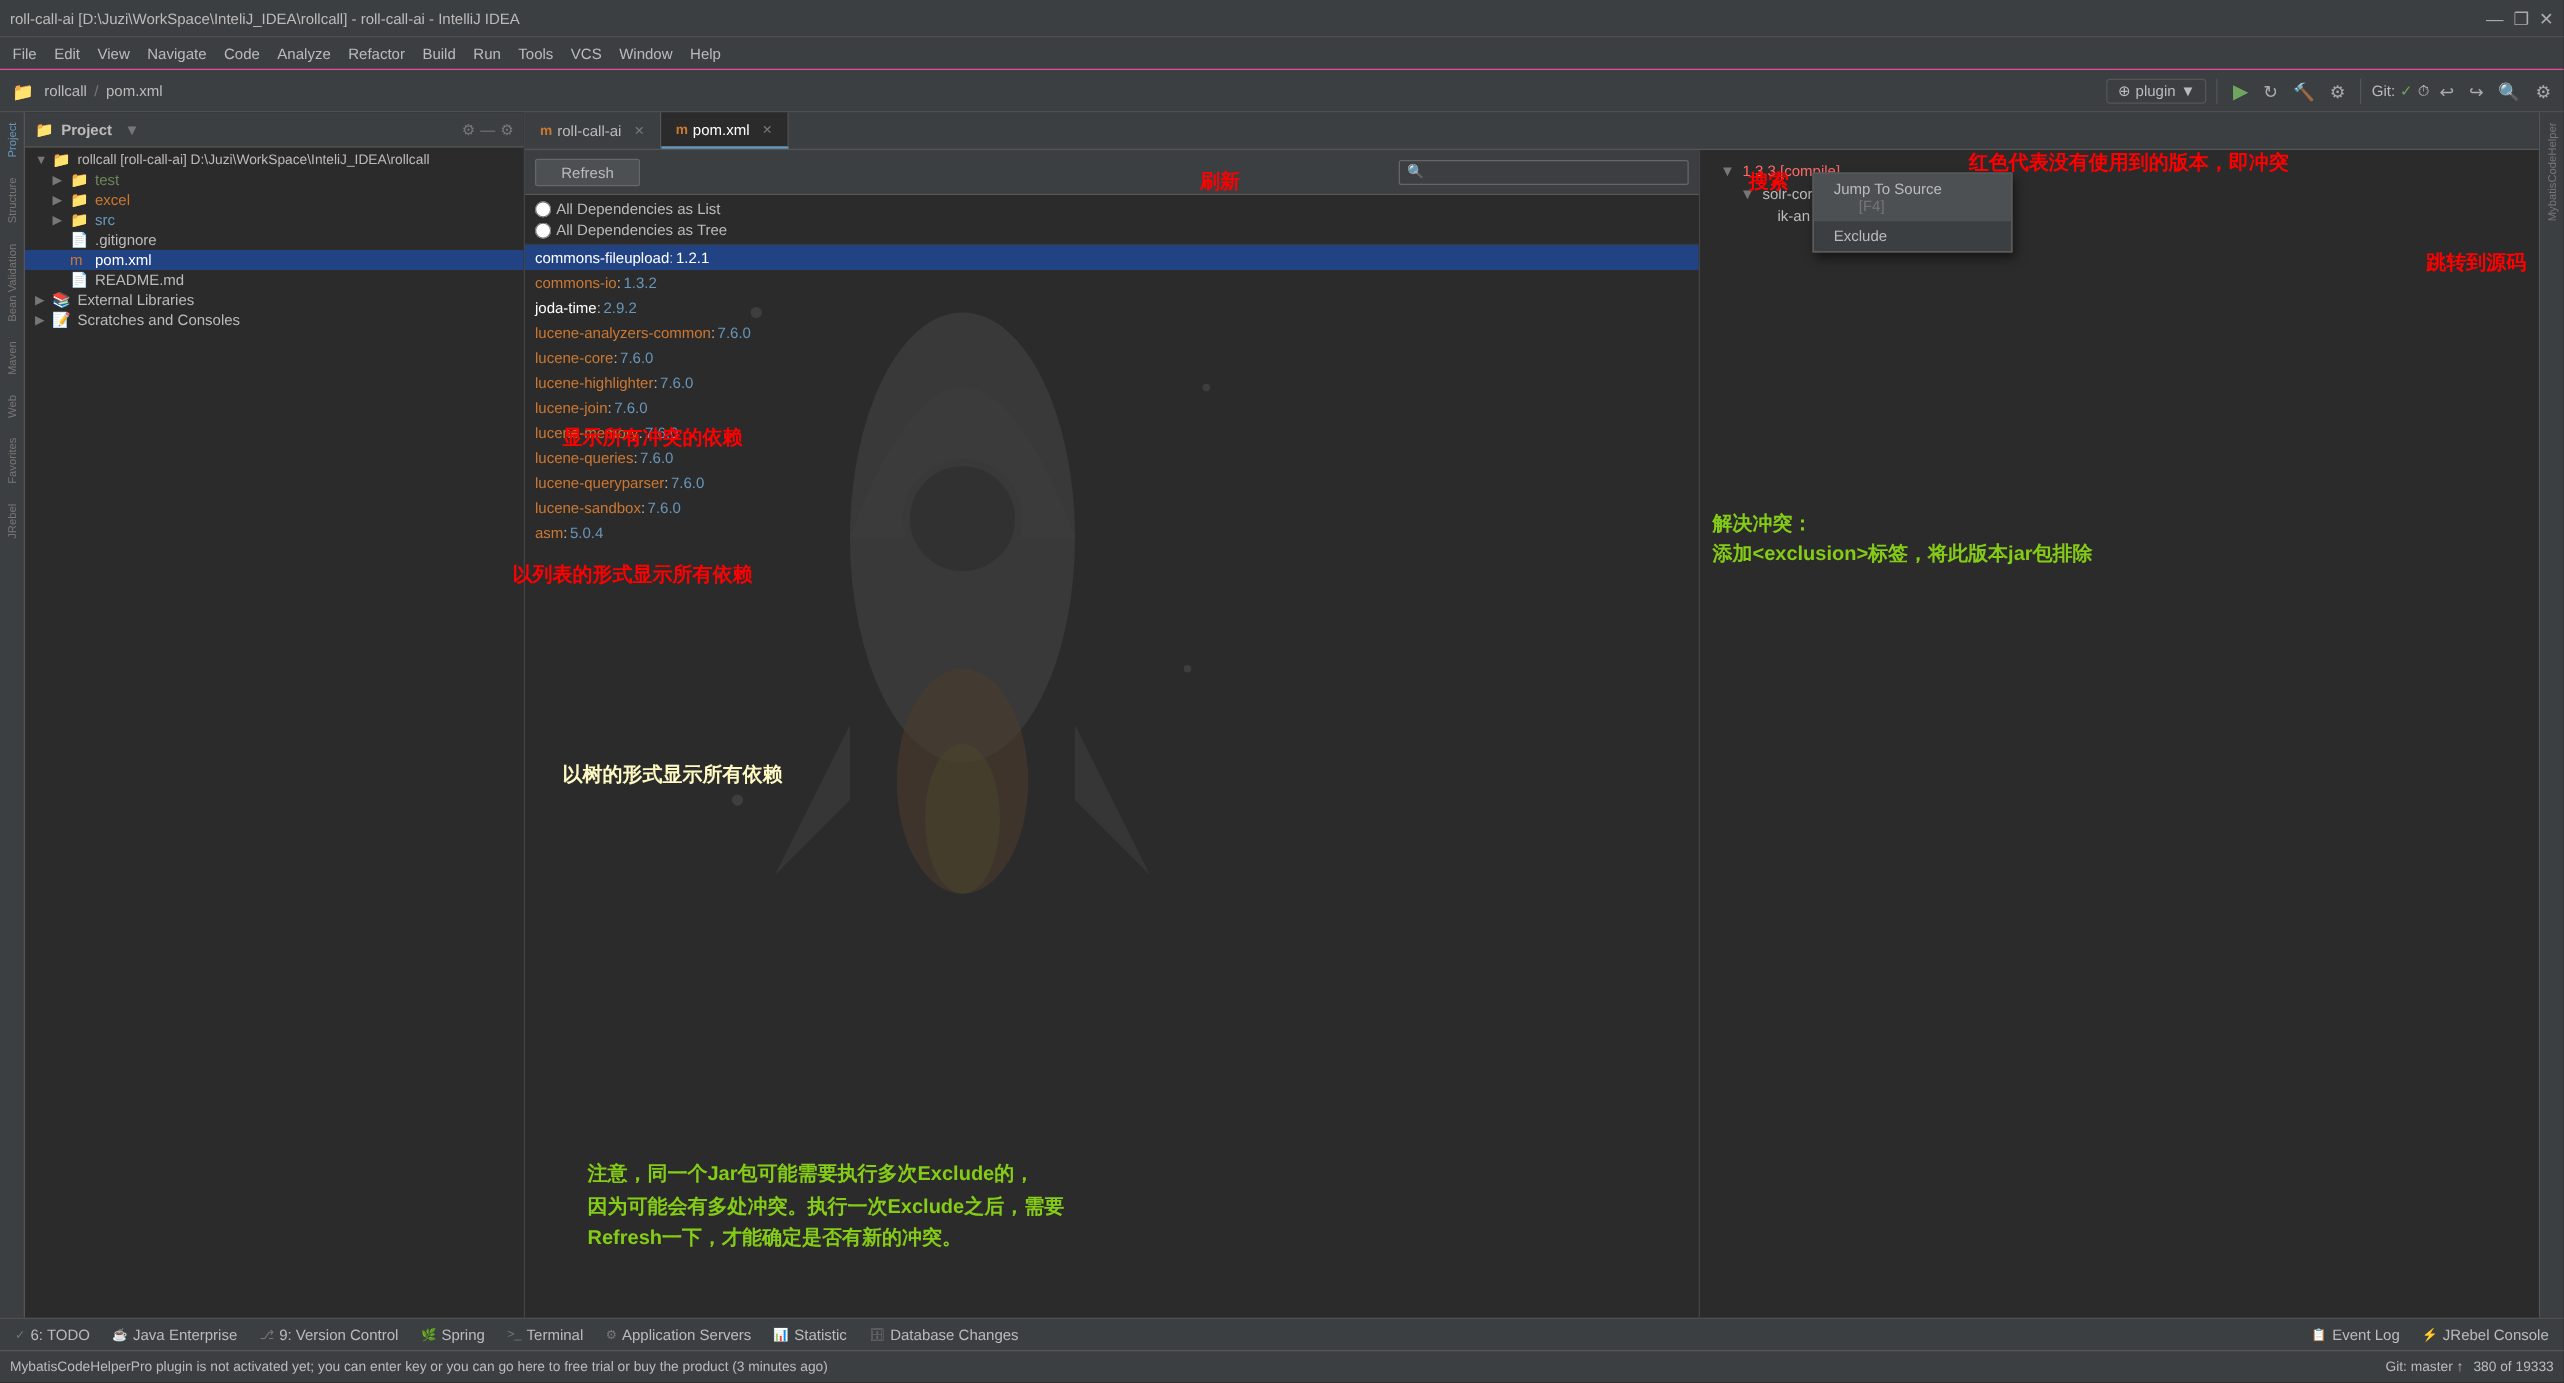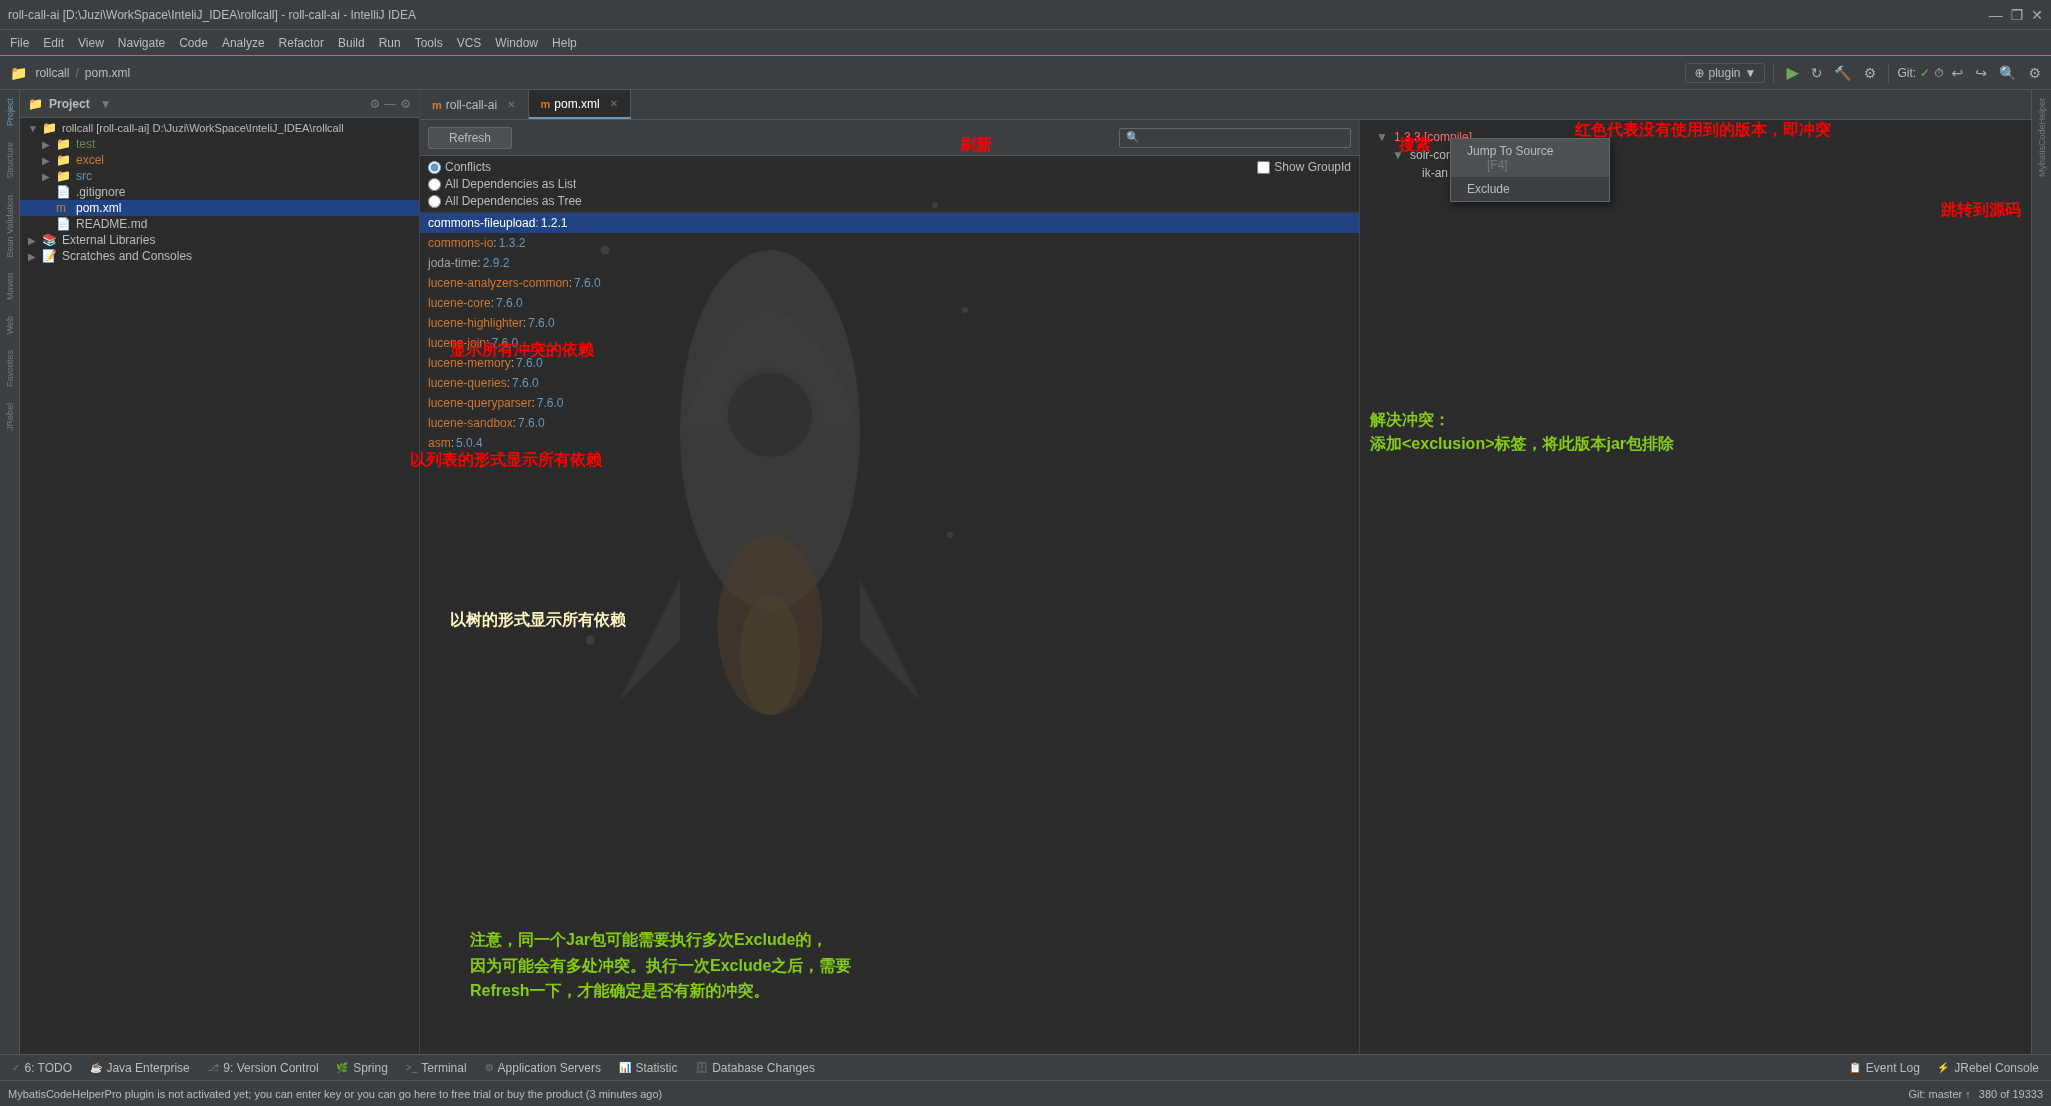--- a/index.html
+++ b/index.html
@@ -621,30 +621,20 @@
           <button class="refresh-btn">Refresh</button>
           <div class="search-box">
             <span class="search-icon">🔍</span>
             <input class="search-input" type="text" placeholder="" style="">
           </div>
         </div>
 
         <div class="dep-filters">
           <div class="filter-row">
             <label class="radio-label">
-              <input type="radio" name="depFilter" checked="" style="">
-              <span>Conflicts</span>
-            </label>
-            <label class="checkbox-label" style="margin-left:auto;">
-              <input type="checkbox" style="">
-              <span>Show GroupId</span>
-            </label>
-          </div>
-          <div class="filter-row">
-            <label class="radio-label">
               <input type="radio" name="depFilter" style="">
               <span>All Dependencies as List</span>
             </label>
           </div>
           <div class="filter-row">
             <label class="radio-label">
               <input type="radio" name="depFilter" style="">
               <span>All Dependencies as Tree</span>
             </label>
           </div>
@@ -656,21 +646,21 @@
               <span class="dep-name" style="color: rgb(255, 255, 255);">commons-fileupload</span>
               <span style="color: rgb(187, 187, 187);"> : </span>
               <span class="dep-version" style="color: rgb(255, 255, 255);">1.2.1</span>
             </div>
             <div class="dep-item">
               <span class="dep-name" style="color: rgb(204, 120, 50);">commons-io</span>
               <span style="color: rgb(187, 187, 187);"> : </span>
               <span class="dep-version" style="color: rgb(104, 151, 187);">1.3.2</span>
             </div>
             <div class="dep-item">
-              <span class="dep-name" style="color: #a3a3a3;">joda-time</span>
+              <span class="dep-name" style="color: #ffffff;">joda-time</span>
               <span style="color: rgb(187, 187, 187);"> : </span>
               <span class="dep-version" style="color: rgb(104, 151, 187);">2.9.2</span>
             </div>
             <div class="dep-item">
               <span class="dep-name" style="color: rgb(204, 120, 50);">lucene-analyzers-common</span>
               <span style="color: rgb(187, 187, 187);"> : </span>
               <span class="dep-version" style="color: rgb(104, 151, 187);">7.6.0</span>
             </div>
             <div class="dep-item">
               <span class="dep-name" style="color: rgb(204, 120, 50);">lucene-core</span>

